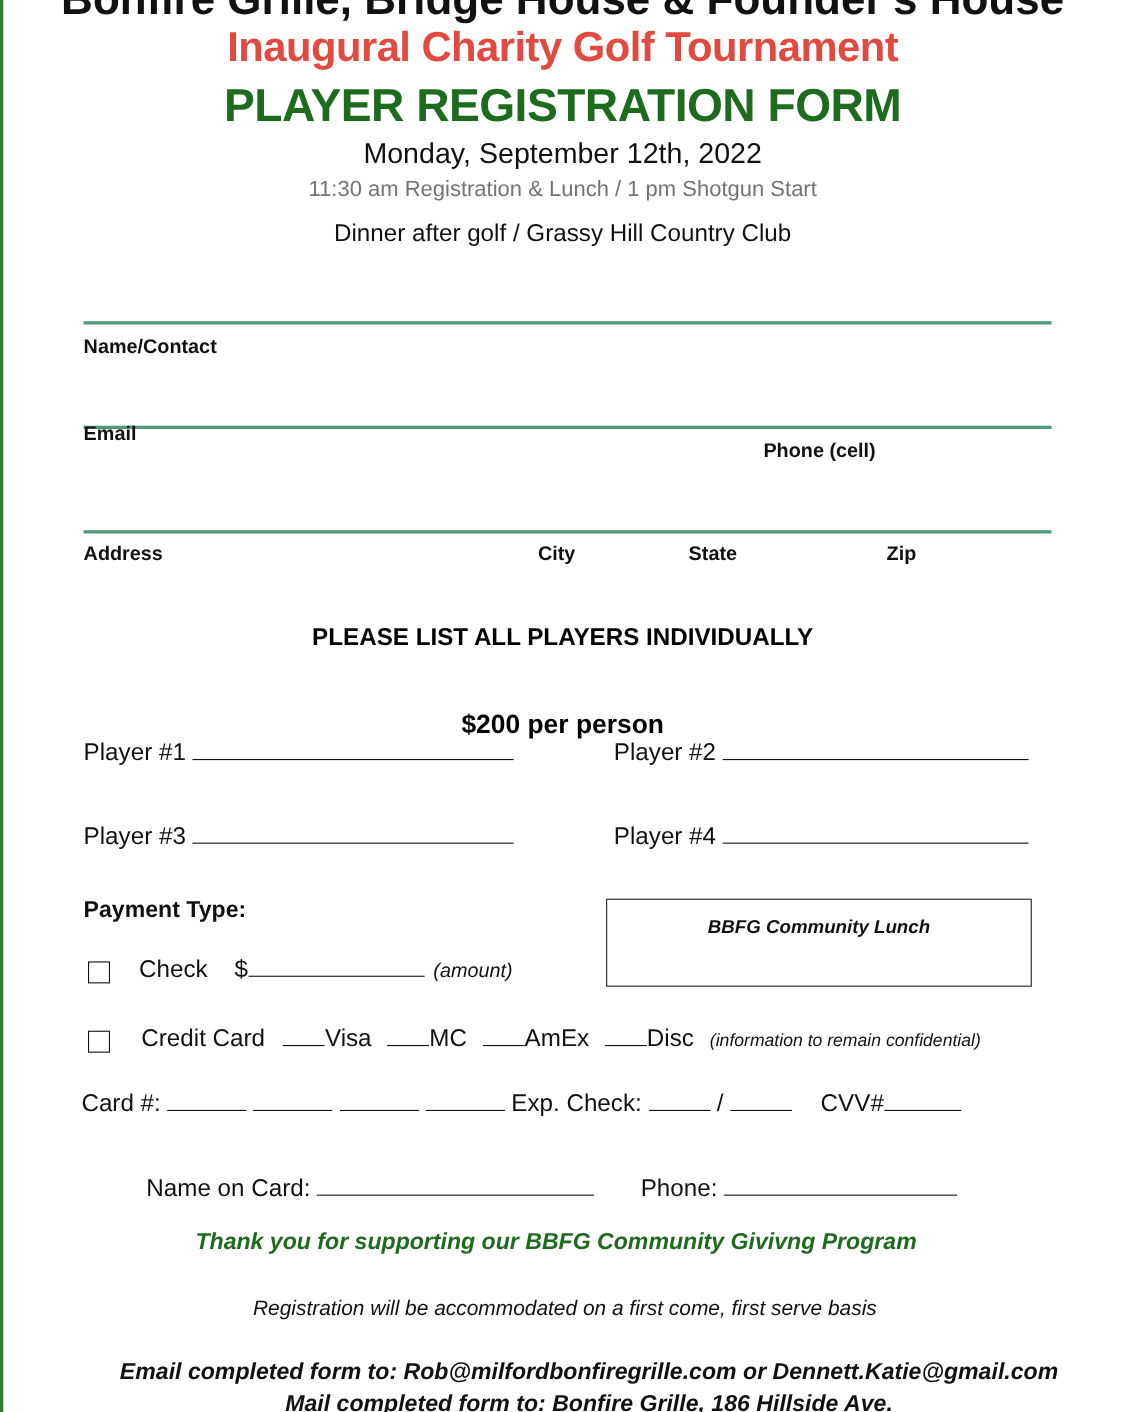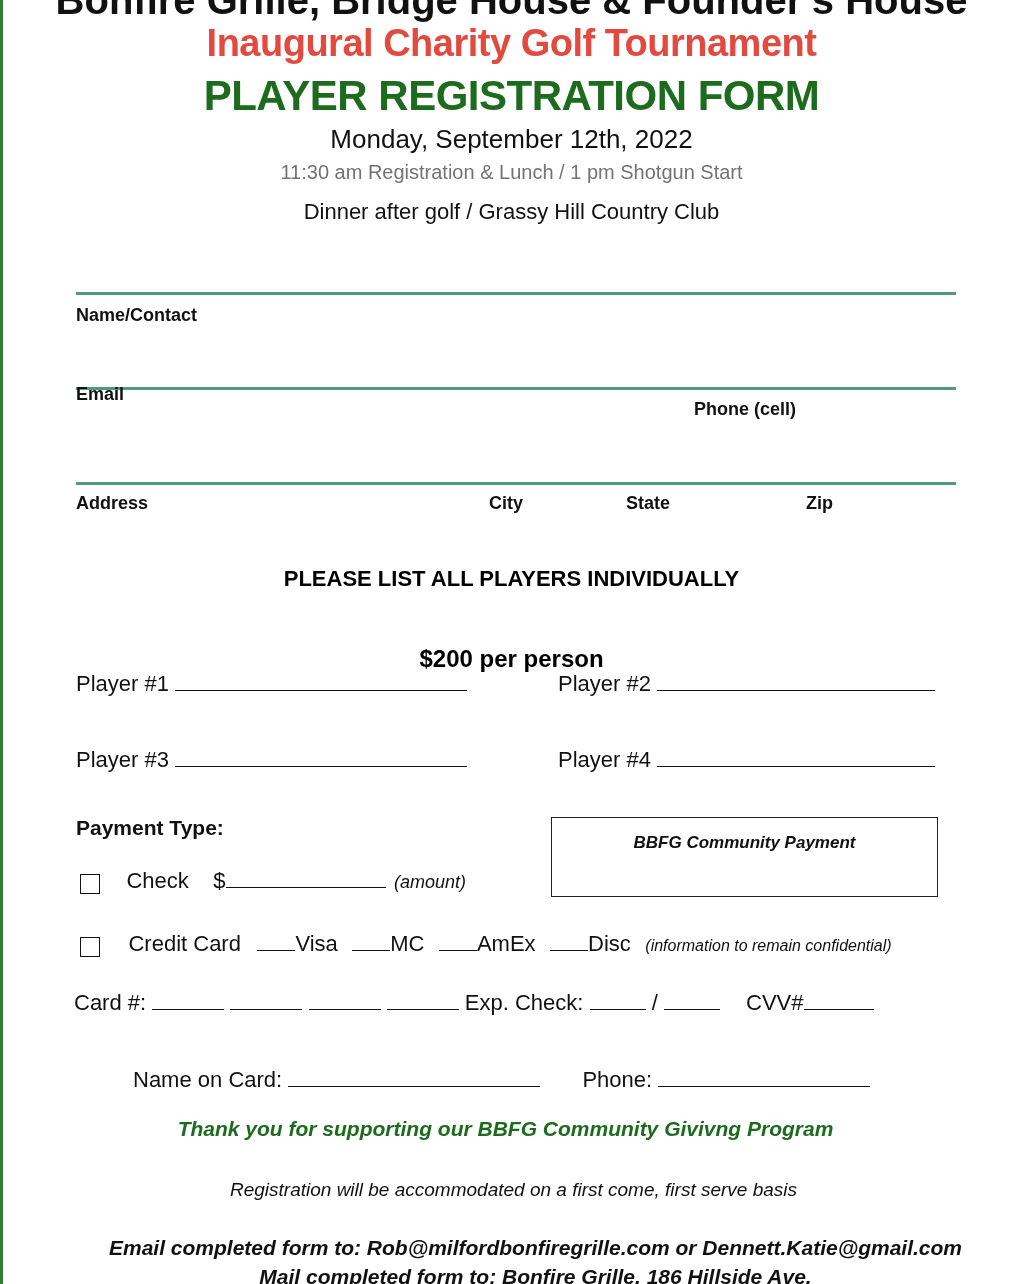--- a/index.html
+++ b/index.html
@@ -88,21 +88,21 @@
 <div class="abs pay-head" style="left:76px; top:816px;">Payment Type:</div>
 
 <div class="abs" style="left:80px; top:868px;">
   <span class="checkbox"></span>
   <span class="txt22" style="margin-left:22px;">Check</span>
   <span class="txt22" style="margin-left:20px;">$</span><span class="u" style="width:160px;"></span>
   <span class="ital" style="margin-left:4px;">(amount)</span>
 </div>
 
 <div class="check-box-note">
-  <div>BBFG Community Payment</div>
+  <div>BBFG Community Lunch</div>
 </div>
 
 <div class="abs" style="left:80px; top:931px;">
   <span class="checkbox"></span>
   <span class="txt22" style="margin-left:24px;">Credit Card</span>
   <span class="u" style="width:38px; margin-left:12px;"></span><span class="txt22">Visa</span>
   <span class="u" style="width:38px; margin-left:10px;"></span><span class="txt22">MC</span>
   <span class="u" style="width:38px; margin-left:10px;"></span><span class="txt22">AmEx</span>
   <span class="u" style="width:38px; margin-left:10px;"></span><span class="txt22">Disc</span>
   <span class="ital-small" style="margin-left:10px;">(information to remain confidential)</span>

